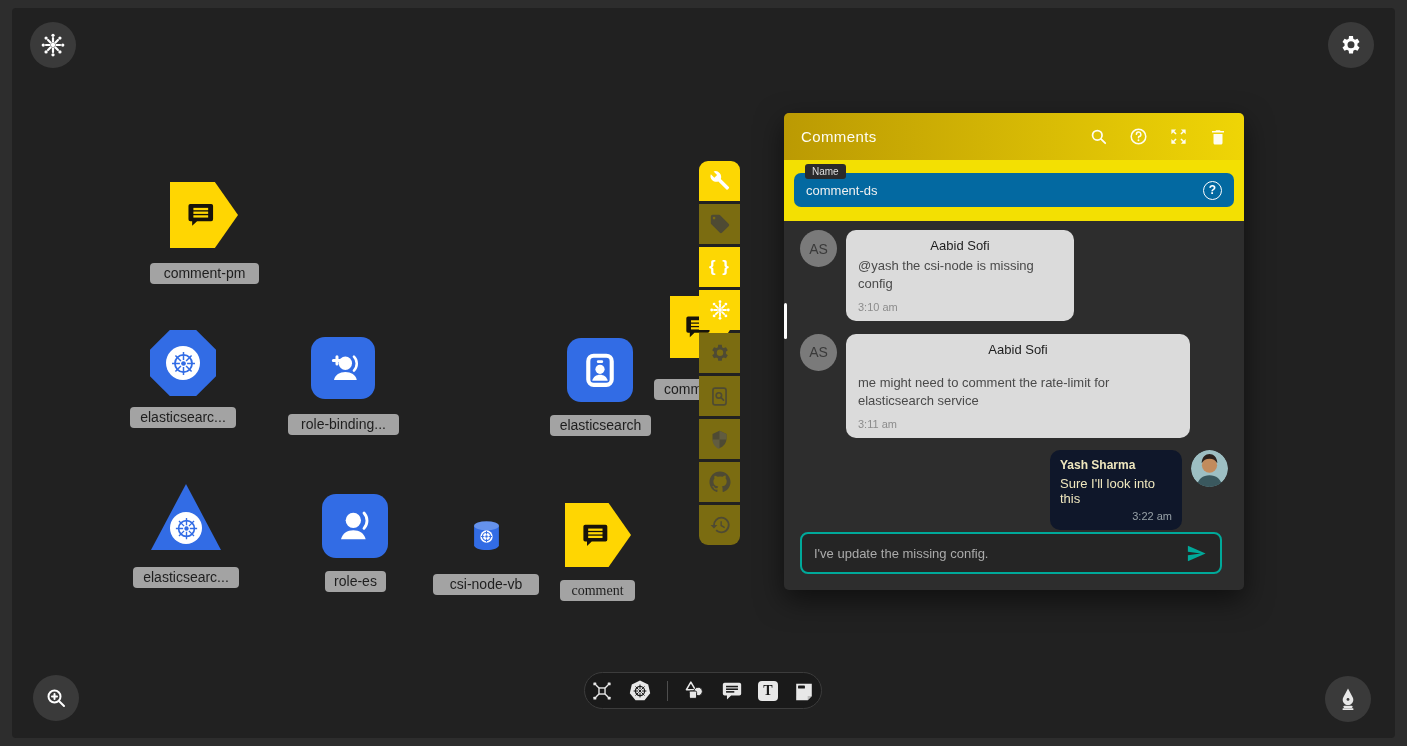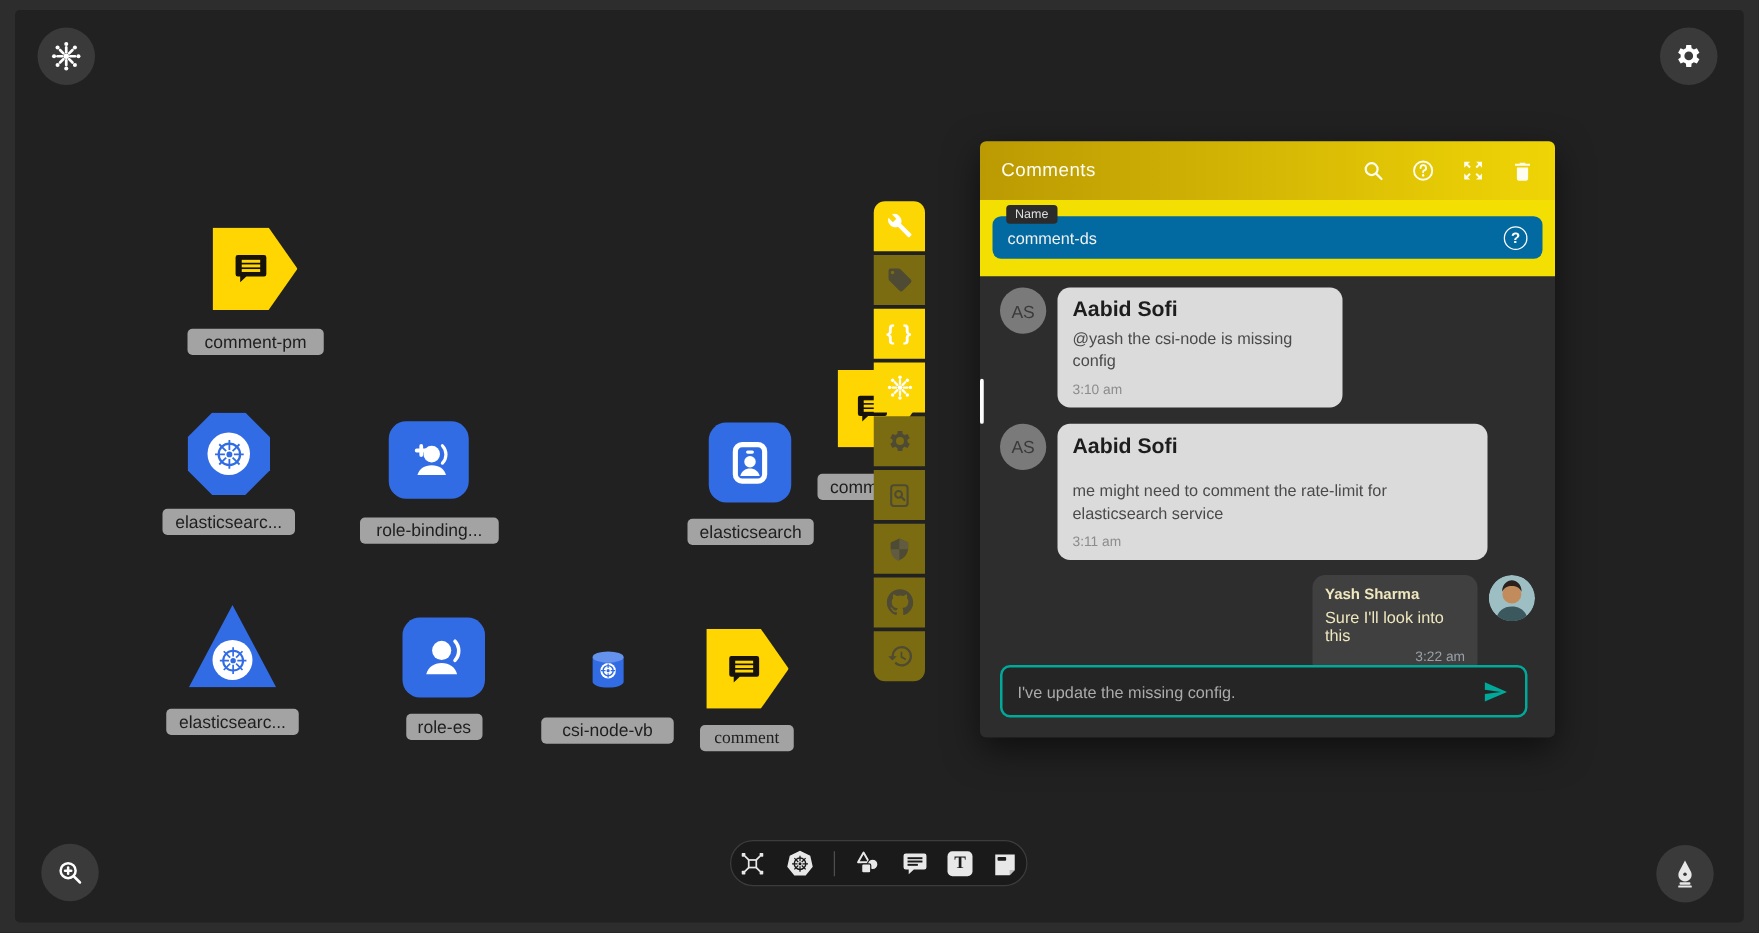--- a/index.html
+++ b/index.html
@@ -76,26 +76,26 @@
     font-family:"Liberation Sans",sans-serif; }
   .q-circ { width:19px; height:19px; border:1.7px solid #fff; border-radius:50%; color:#fff;
     font-size:12px; font-weight:bold; display:flex; align-items:center; justify-content:center; flex-shrink:0; }
 
   .cp-msgs { padding:9px 16px 0; }
   .msg-row { display:flex; margin-bottom:13px; }
   .avatar { width:37px; height:37px; border-radius:50%; background:#7A7A7A; color:#3A3A3A;
     font-size:14px; display:flex; align-items:center; justify-content:center; flex-shrink:0; }
   .bubble { margin-left:9px; background:#DBDBDB; border-radius:10px; padding:8px 12px; }
   .b1 { width:228px; } .b2 { width:344px; }
-  .m-name { font-size:17px; font-weight:700; color:#1D1D1D; }
+  .m-name { font-size:13px; font-weight:400; color:#1D1D1D;text-align:center; }
   .m-text { font-size:13px; color:#4A4A4A; margin-top:4px; line-height:1.42; }
   .m-text.gapped { margin-top:17px; }
   .m-time { font-size:11px; color:#8C8C8C; margin-top:7px; }
   .msg-right { justify-content:flex-end; margin-top:-1px; }
-  .bubble-dark { background:#404040; width:132px; border-radius:10px; padding:8px 10px; }
+  .bubble-dark { background:#0f172a; width:132px; border-radius:10px; padding:8px 10px; }
   .bd-name { font-size:12px; font-weight:700; color:#EFE7BE; }
   .bd-text { font-size:13px; color:#EFE7BE; margin-top:4px; }
   .bd-time { font-size:11px; color:#97A1A7; text-align:right; margin-top:4px; }
   .avatar-photo { width:37px; height:37px; border-radius:50%; overflow:hidden; margin-left:9px; flex-shrink:0; }
 
   .cp-input { position:absolute; left:16px; right:22px; bottom:16px; height:42px; border:2px solid #00A99A;
     border-radius:8px; background:#252525; display:flex; align-items:center; padding:0 12px; }
   .chat-input { flex:1; background:none; border:none; outline:none; color:#ABABAB; font-size:13px;
     font-family:"Liberation Sans",sans-serif; }
   .scroll-thumb { position:absolute; left:0px; top:190px; width:3px; height:36px; background:#FDFDFD;

